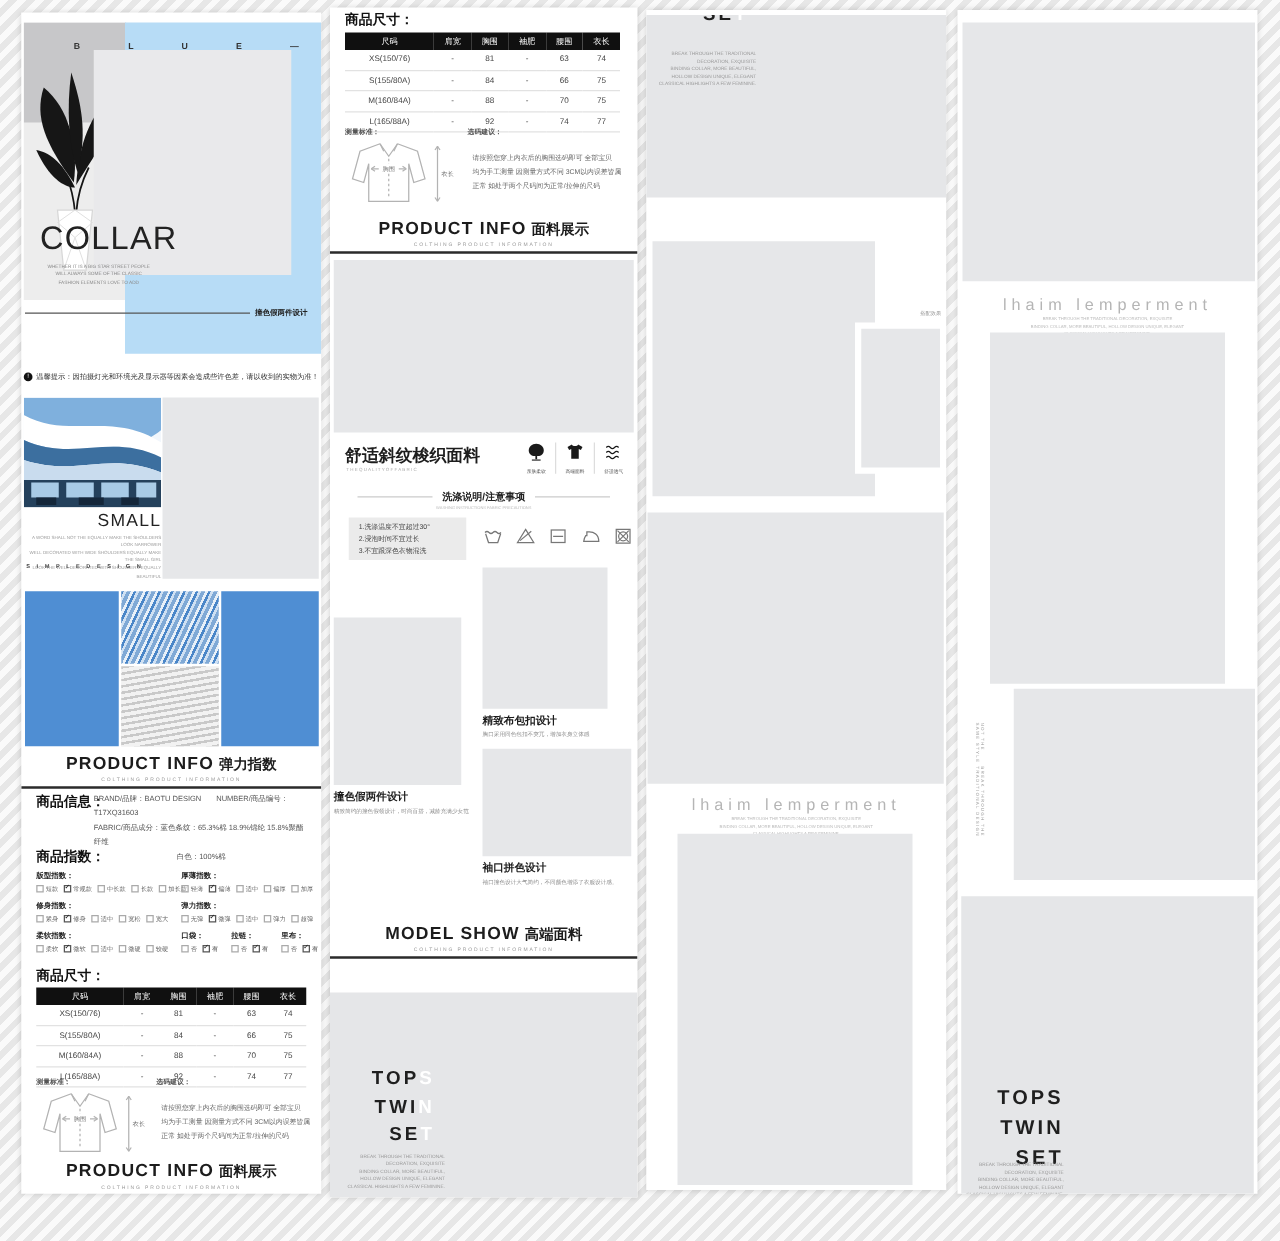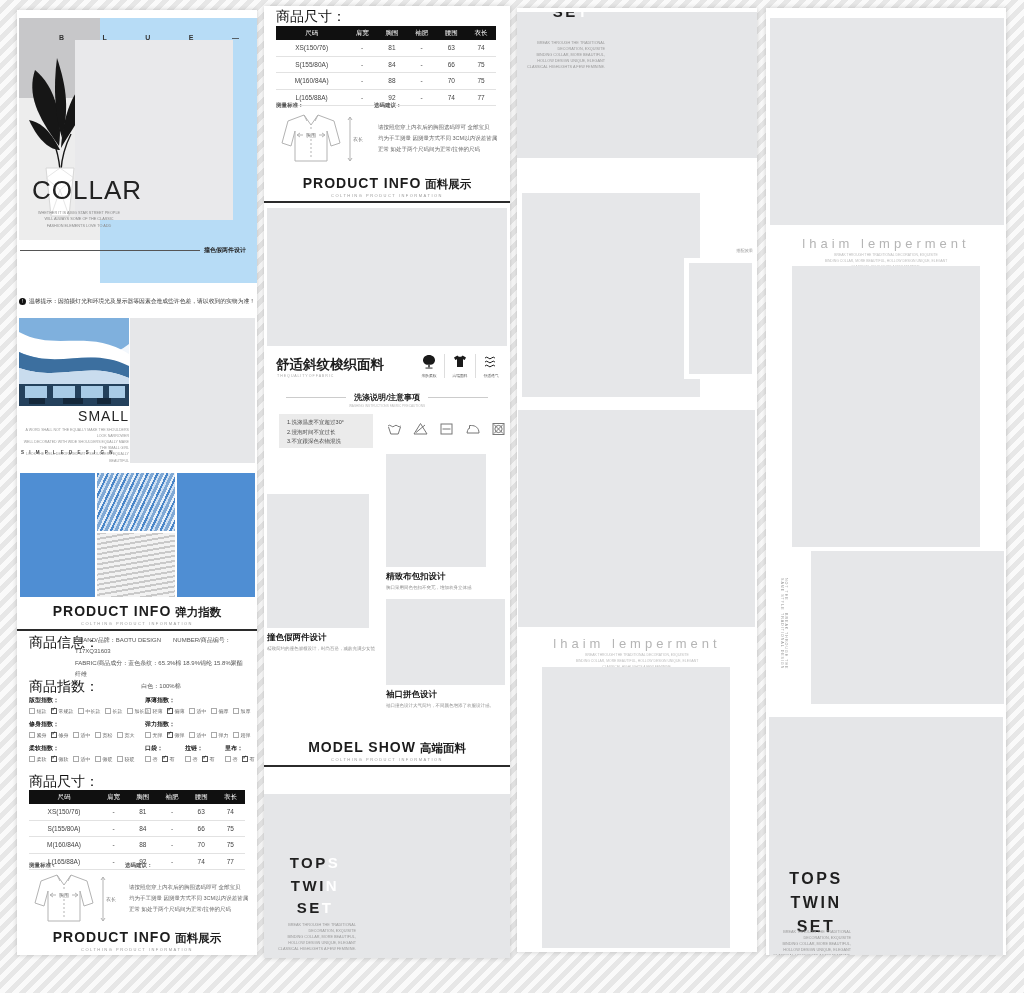--- a/index.html
+++ b/index.html
@@ -25,26 +25,26 @@
   table.sz th{background:#101010;color:#fff;font-weight:normal;height:12px}
   table.sz td{color:#444;height:13.5px;border-bottom:1px solid #e2e2e2}
   
   .grp-name{font-size:6px;font-weight:bold;color:#222;margin-bottom:2.5px;white-space:nowrap}
   .opts{display:flex;flex-wrap:nowrap}
   .opt{display:inline-flex;align-items:center;margin-right:4.5px;font-size:5px;color:#666;white-space:nowrap}
   .opt .bx{width:4px;height:4px;border:1px solid #aaa;margin-right:1.5px;position:relative;flex:none}
   .opt.on .bx{border-color:#555}
   .opt.on .bx::after{content:"✓";position:absolute;top:-2.5px;left:-0.5px;font-size:5.5px;color:#111}
   .tinygray{color:#9a9a9a;font-size:3.8px;line-height:1.6}
-  .tops-line{font-weight:bold;font-size:15px;letter-spacing:2.5px;line-height:1.5;color:#1f1f1f;text-align:center}
+  .tops-line{font-weight:bold;font-size:15px;letter-spacing:2.5px;line-height:1.5;color:#1f1f1f;text-align:right}
   .tops-line .lt{color:#fff}
   .lhaim-t{font-size:13px;letter-spacing:4px;color:#b5b5b5;text-align:center}
   .cap{font-size:8.5px;font-weight:bold;color:#1c1c1c}
   .capd{font-size:4.5px;color:#8d8d8d;margin-top:2px}
-  .lbl9{font-size:14px;font-weight:normal;color:#111}
+  .lbl9{font-size:11px;font-weight:bold;color:#111}
   .minigrps{display:flex}
   .minigrps>div{margin-right:6px}
 </style>
 </head>
 <body>
 
 <div class="stage">
 
   <div class="card" id="col1">
 

